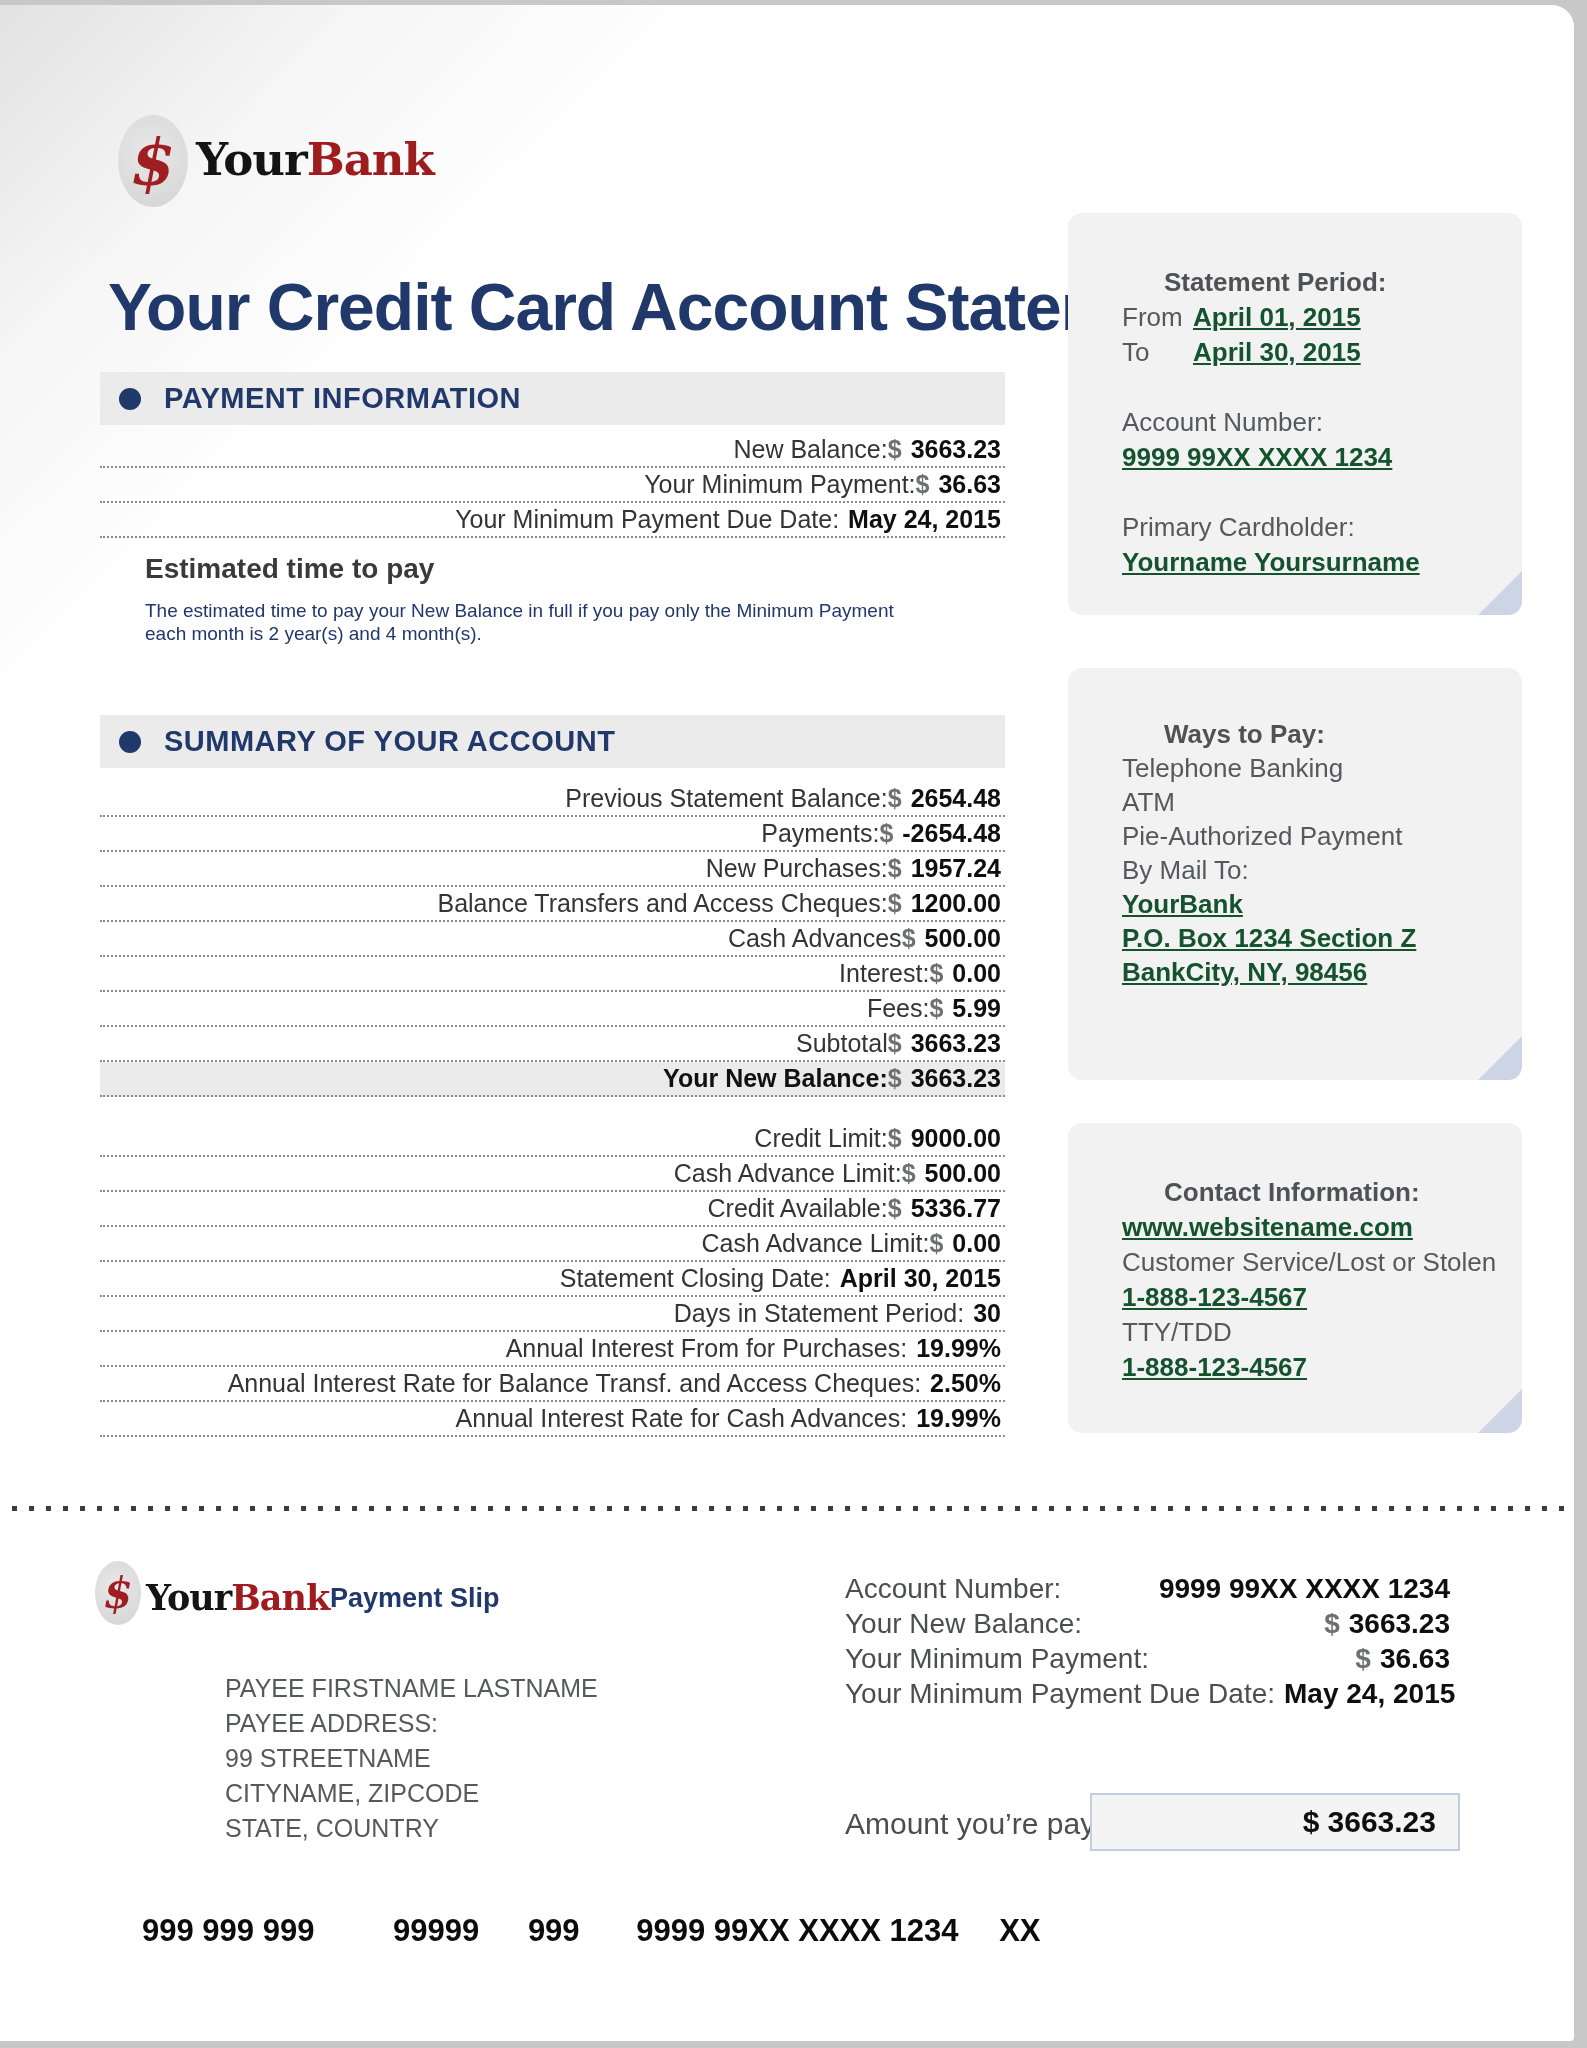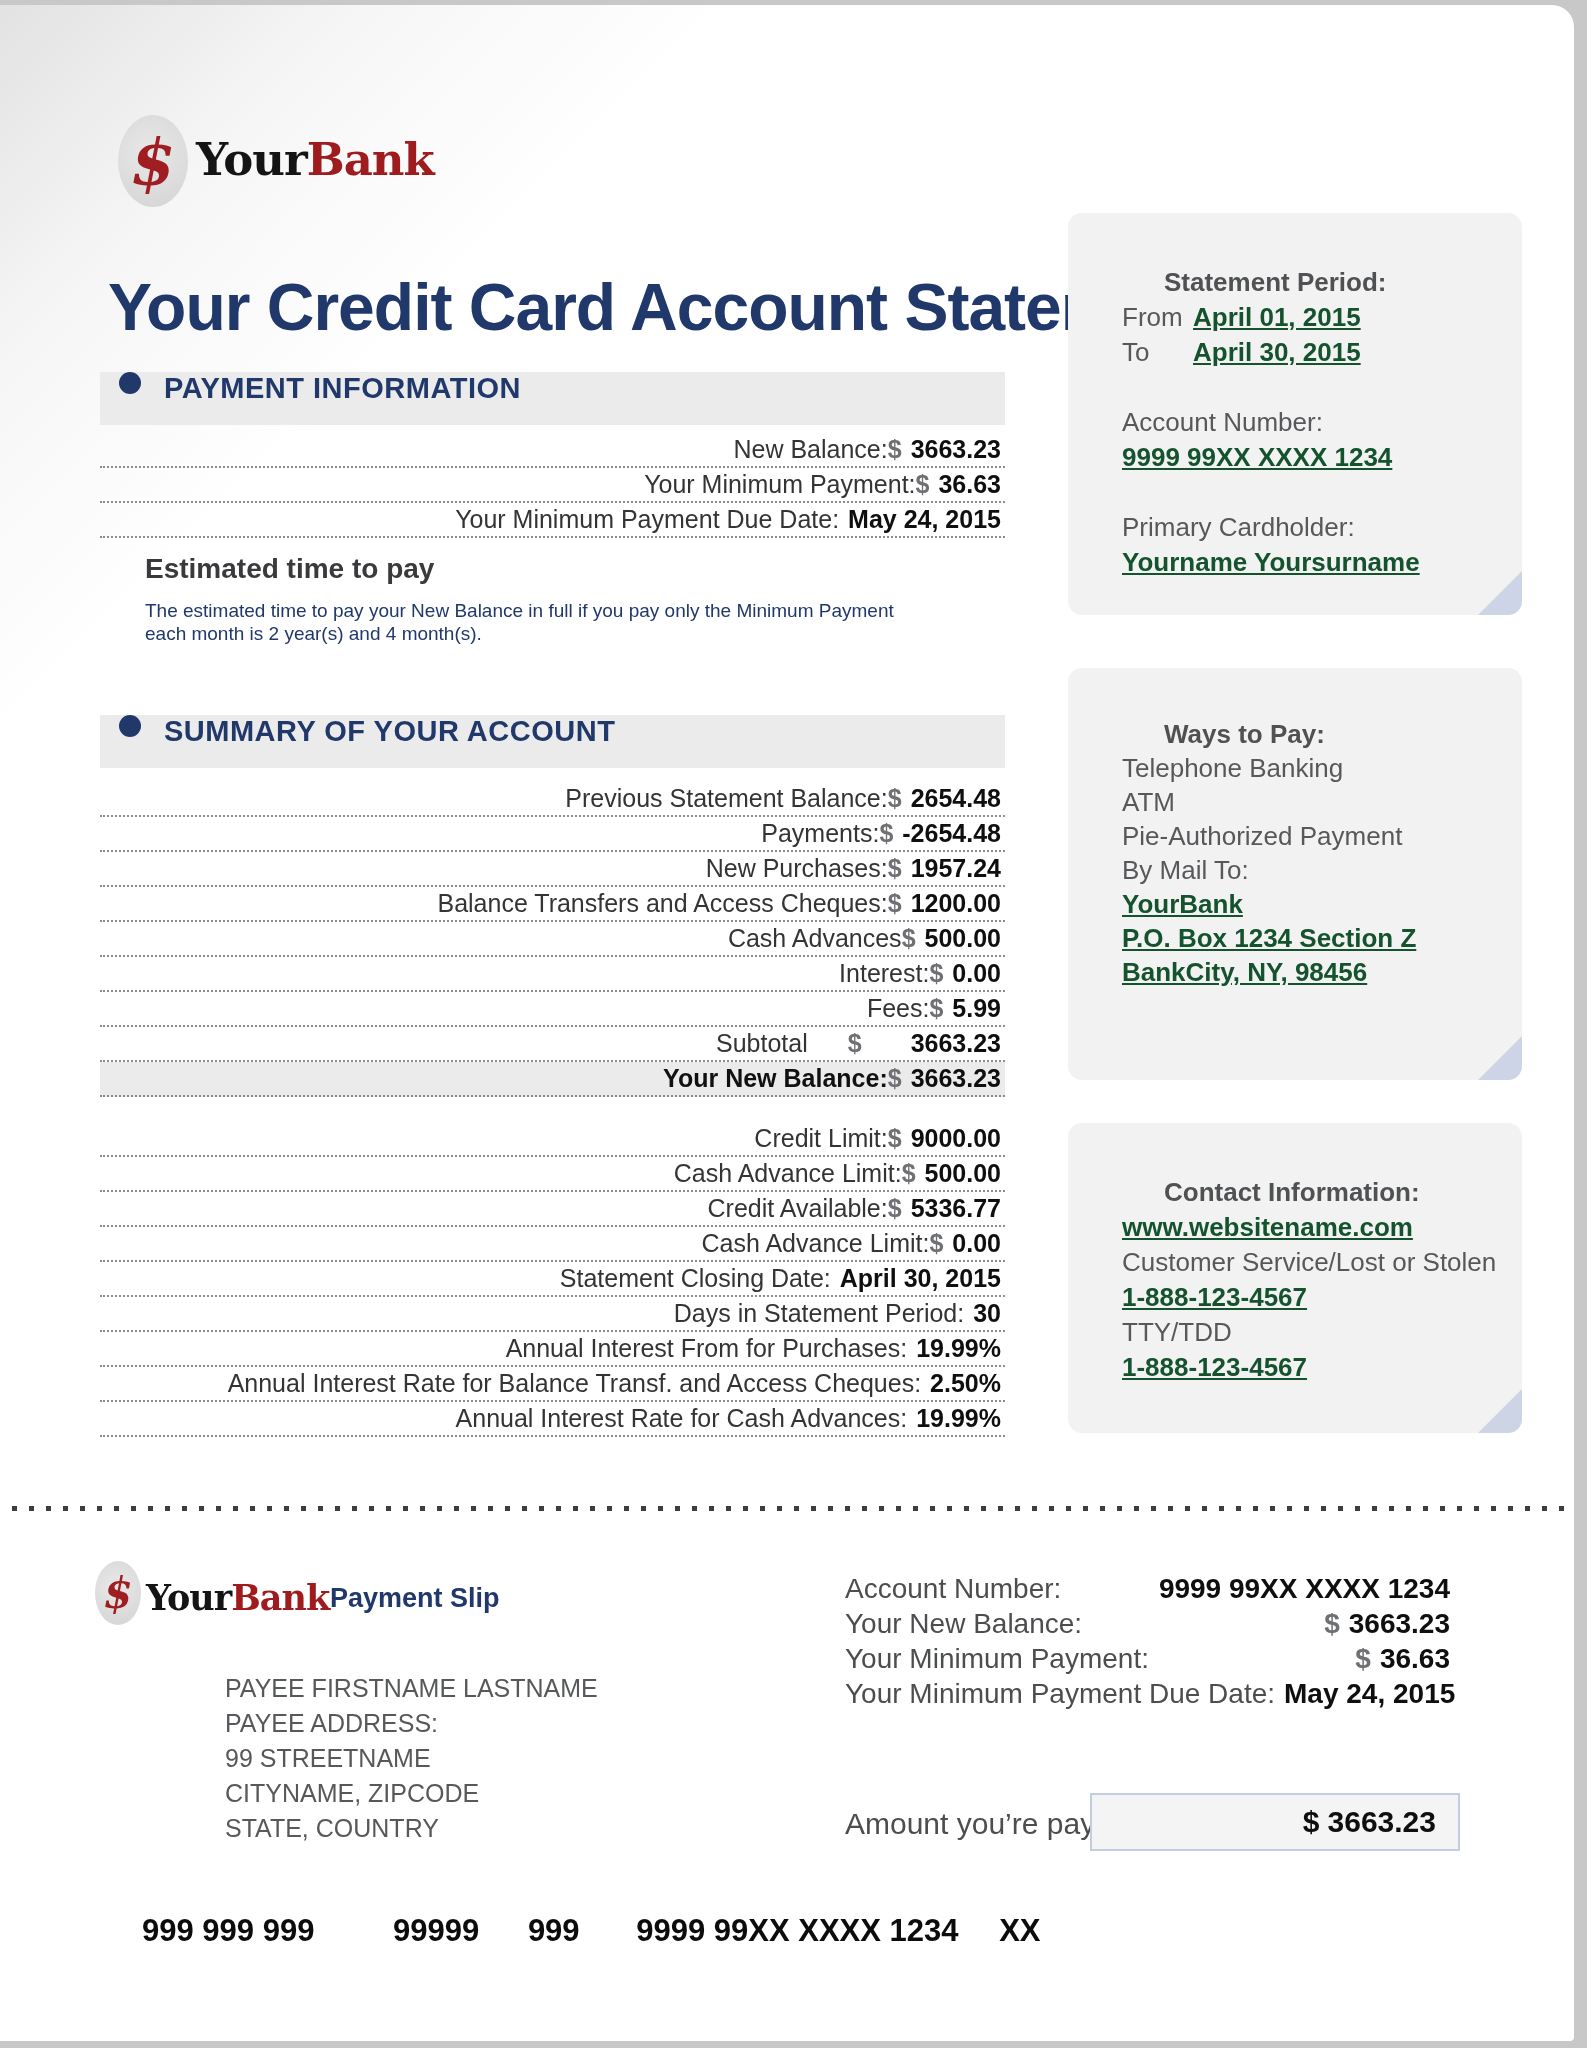--- a/index.html
+++ b/index.html
@@ -38,21 +38,21 @@
   .brand-bank{color:#9e1b1e;}
   
   .doc-title{
     position:absolute;left:108px;top:264px;
     font-size:66px;font-weight:bold;color:#21386b;
     letter-spacing:-1px;white-space:nowrap;
   }
   
   .band{
     position:absolute;left:100px;width:905px;height:53px;
-    background:#ebebec;display:flex;align-items:flex-start;
+    background:#ebebec;display:flex;align-items:center;
   }
   .band .bullet{
     width:22px;height:22px;border-radius:50%;background:#21386b;
     margin-left:19px;flex:0 0 auto;
   }
   .band .htext{
     margin-left:23px;font-size:29px;font-weight:bold;color:#21386b;
     letter-spacing:0.5px;white-space:nowrap;
   }
   .band.b1{top:367px;}
@@ -64,21 +64,21 @@
   .rows.r3{top:1117px;}
   .srow{
     height:35px;display:flex;align-items:center;
     border-bottom:2px dotted #8b8b8d;
     padding:0 4px 0 45px;box-sizing:border-box;
     font-size:25px;color:#343436;
   }
   .srow .lbl{flex:1;white-space:nowrap;}
   .srow .cur{color:#6f7073;margin-right:9px;font-weight:bold;}
   .srow .val{font-weight:bold;color:#0f0f10;white-space:nowrap;}
-  .srow.indent{padding-left:92px;gap:40px;}
+  .srow.indent{padding-left:92px;}
   .srow.hl{background:#ebebec;}
   .srow.hl .lbl{font-weight:bold;color:#111;}
   
   .est-head{
     position:absolute;left:145px;top:548px;
     font-size:28px;font-weight:bold;color:#3a3a3c;white-space:nowrap;
   }
   .est-par{
     position:absolute;left:145px;top:594px;width:880px;
     font-size:19px;line-height:23px;color:#20386b;

